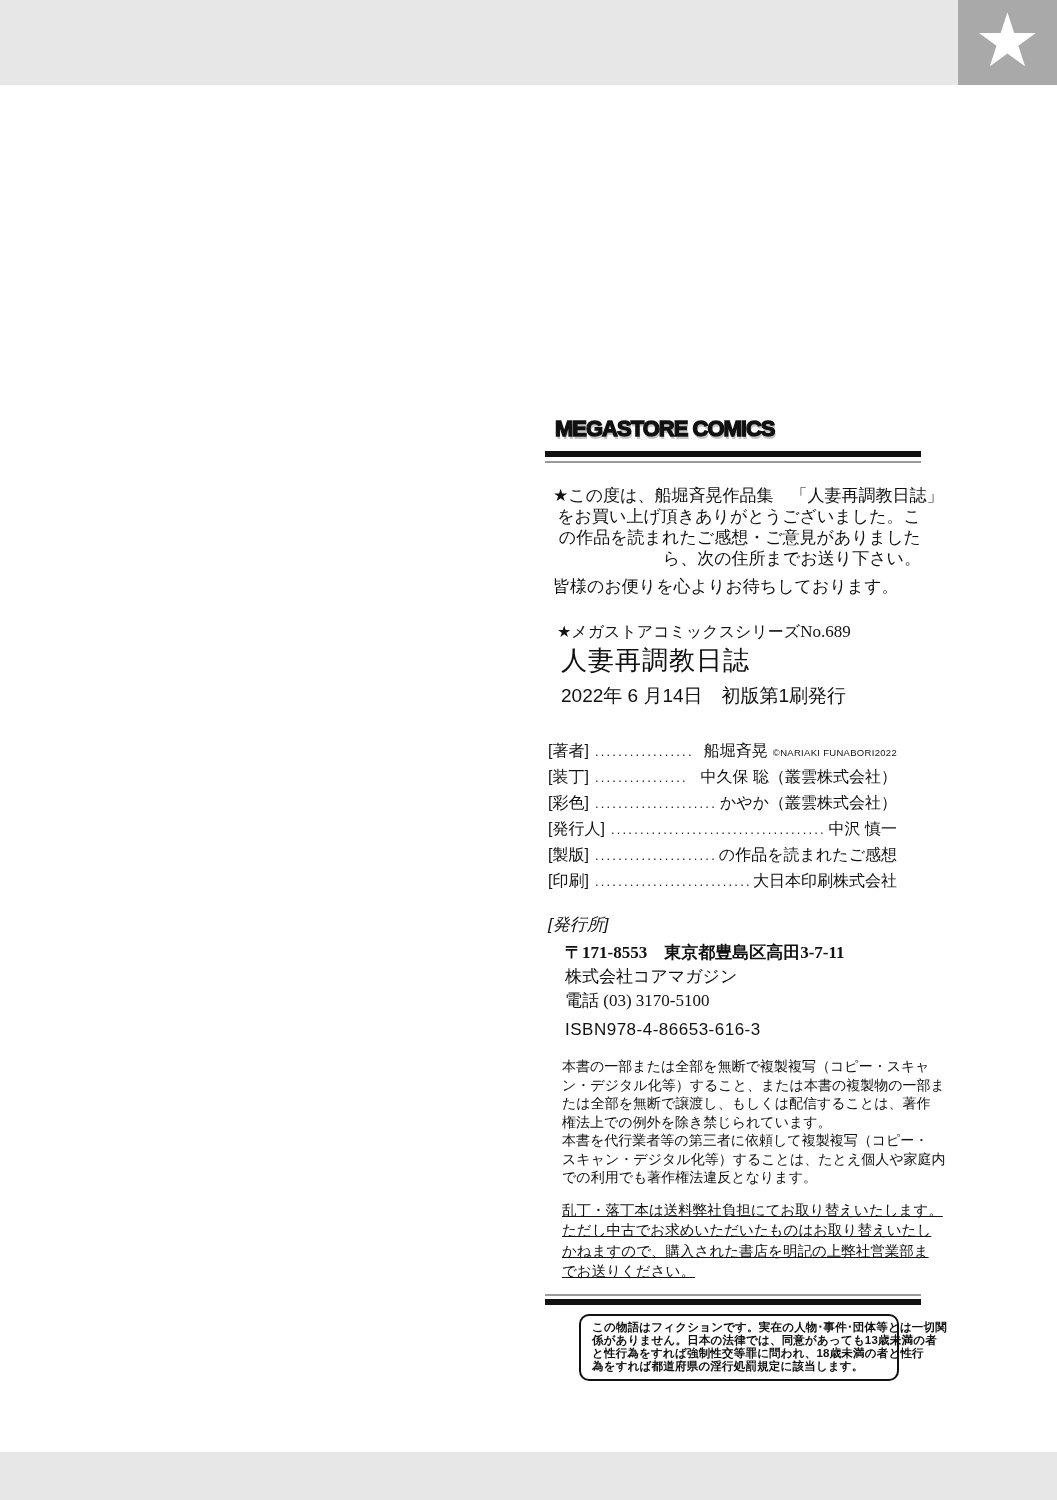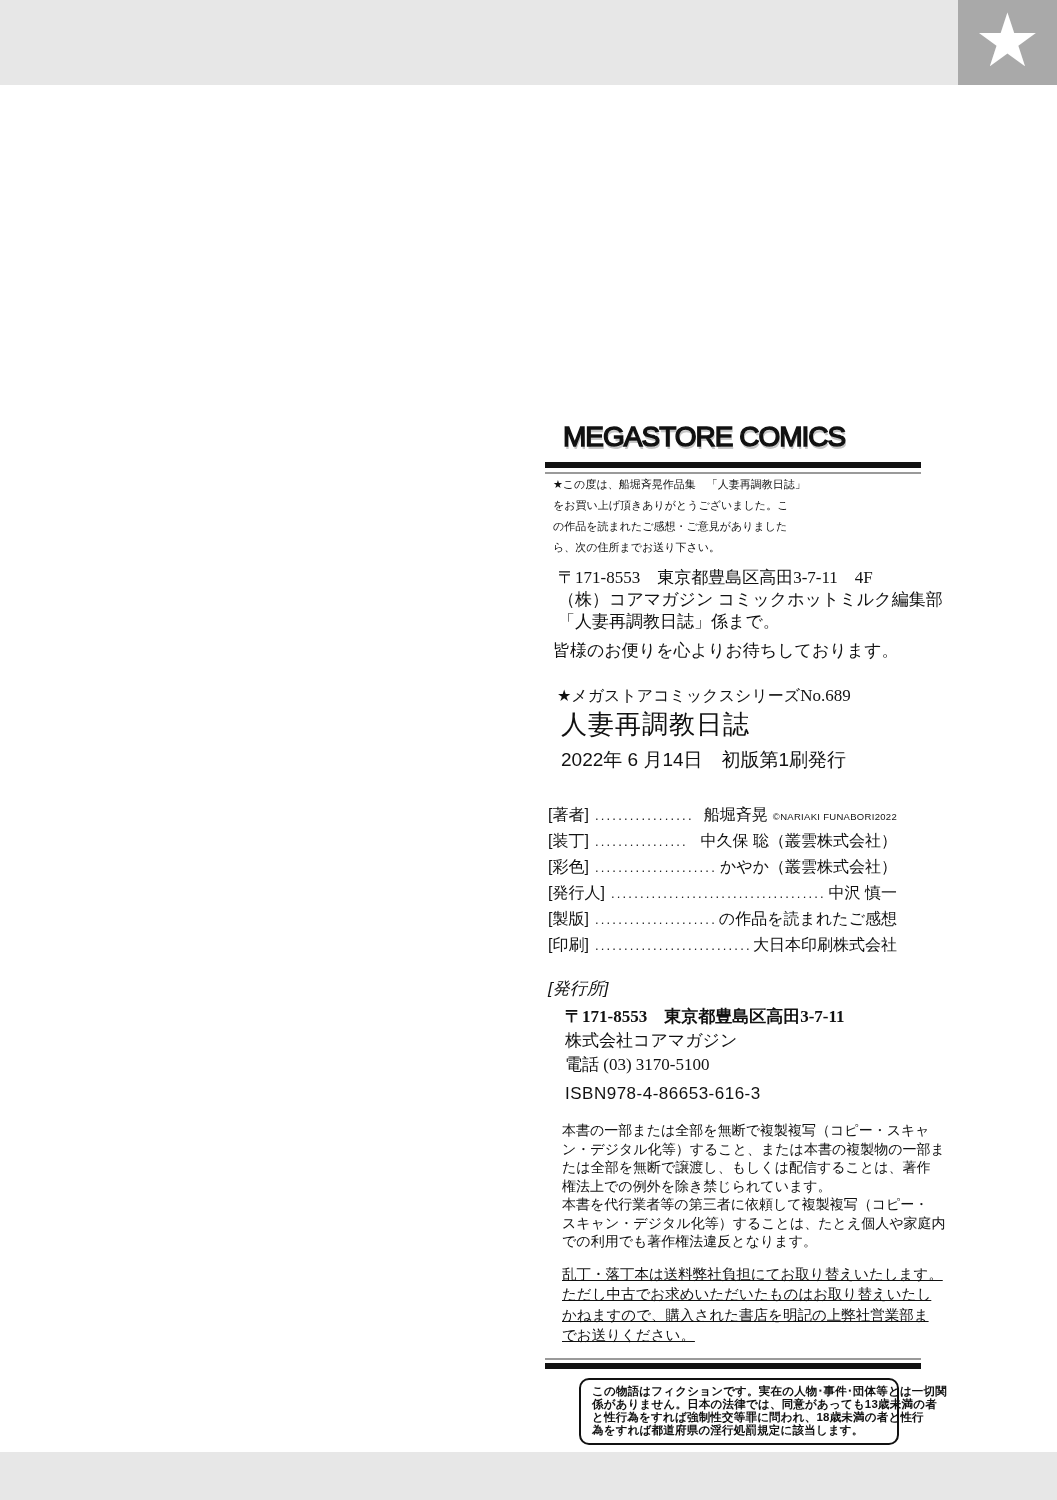--- a/index.html
+++ b/index.html
@@ -17,30 +17,30 @@
   .star-box {
     position:absolute; left:958px; top:0; width:99px; height:85px;
     background:#a9a9a9; display:flex; align-items:center; justify-content:center;
   }
   .star-box .star { color:#ffffff; font-size:74px; line-height:1; margin-top:-4px; }
 
   
   .colophon { position:absolute; left:545px; top:412px; width:376px; }
 
   .brand {
-    margin:8px; padding-left:10px;
-    font-size:28px; line-height:34px; font-weight:normal; letter-spacing:-1px;
+    margin:0; padding-left:10px;
+    font-size:22px; line-height:34px; font-weight:bold; letter-spacing:-1px;
     -webkit-text-stroke:1.4px #111;
     text-shadow:1px 3px 0 #c6c6c6;
     white-space:nowrap;
   }
   .rule-thick { height:6px; background:#111; margin-top:5px; }
   .rule-thin  { height:2px; background:#9a9a9a; margin-top:4px; }
 
-  .intro-thanks  { padding-left:8px; font-size:11px; line-height:21px; white-space:pre; }
+  .intro-thanks  { margin-top:22px; padding-left:8px; font-size:17px; line-height:21px; white-space:pre;text-align:right; }
   .intro-address { margin-top:9px;  padding-left:13px; font-size:17px; line-height:22px; white-space:pre;
                    font-family:"Liberation Serif","DejaVu Serif",serif; }
   .intro-closing { margin-top:7px;  padding-left:8px; font-size:17px; line-height:21px; }
 
   .pub { margin-top:25px; padding-left:12px; }
   .series { font-size:16px; line-height:20px; }
   .series .no { font-family:"Liberation Serif","DejaVu Serif",serif; font-size:17px;text-align:right; }
   .book-title { margin:3px 0 0 4px; font-size:26px; line-height:31px; font-weight:normal; letter-spacing:1px; }
   .pub-date   { margin:8px 0 0 4px; font-size:19px; line-height:24px; }
 
@@ -83,23 +83,20 @@
 <main class="colophon">
 
   <h1 class="brand">MEGASTORE COMICS</h1>
   <div class="rule-thick"></div>
   <div class="rule-thin"></div>
 
   <p class="intro-thanks">★この度は、船堀斉晃作品集　「人妻再調教日誌」
 をお買い上げ頂きありがとうございました。こ
 の作品を読まれたご感想・ご意見がありました
 ら、次の住所までお送り下さい。</p>
-  <p class="intro-address">〒171-8553　東京都豊島区高田3-7-11　4F
-（株）コアマガジン コミックホットミルク編集部
-「人妻再調教日誌」係まで。</p>
   <p class="intro-closing">皆様のお便りを心よりお待ちしております。</p>
 
   <div class="pub">
     <p class="series"><span>★メガストアコミックスシリーズ</span><span class="no">No.689</span></p>
     <h2 class="book-title">人妻再調教日誌</h2>
     <p class="pub-date">2022年 6 月14日　初版第1刷発行</p>
   </div>
 
   <div class="credits">
     <div class="credit-row">

